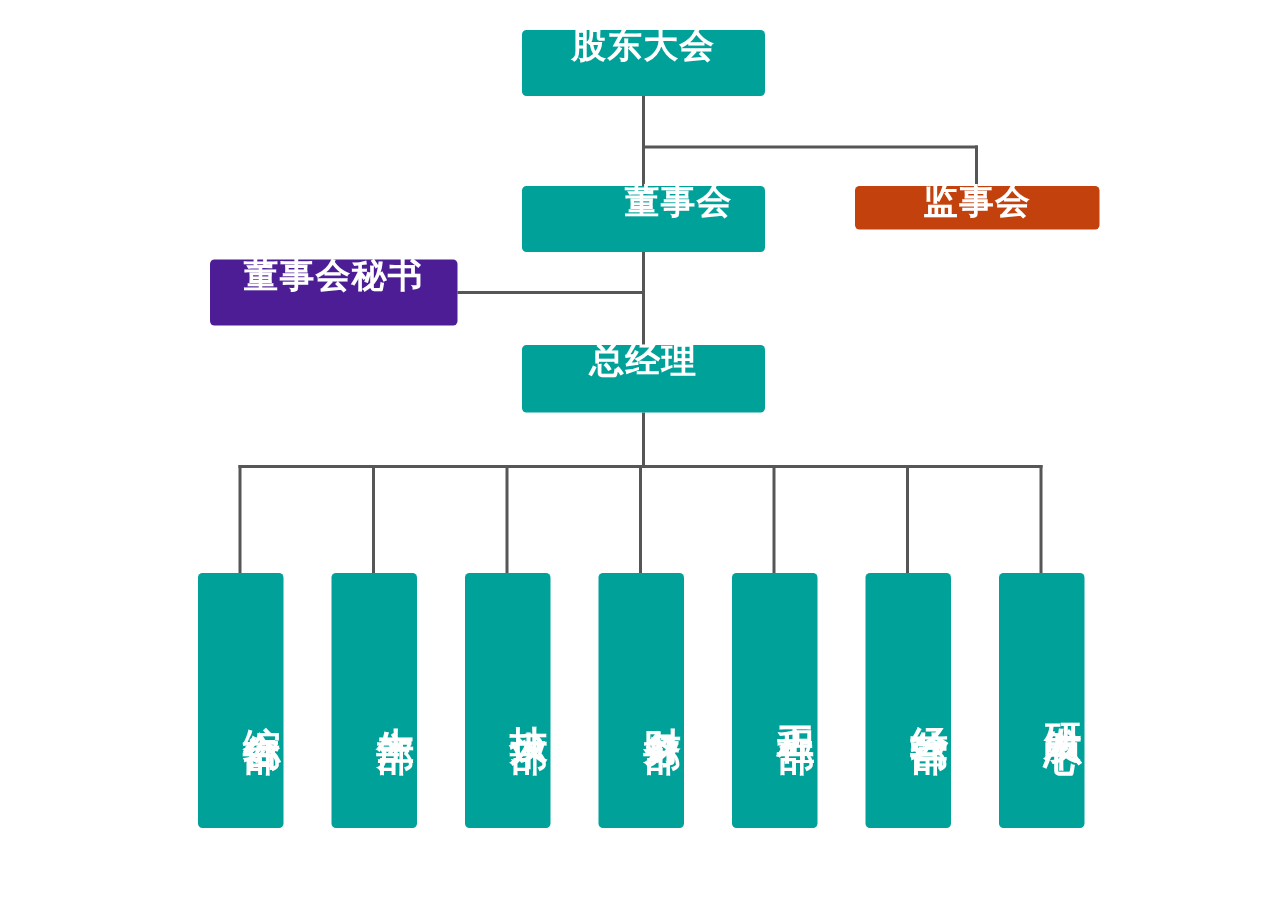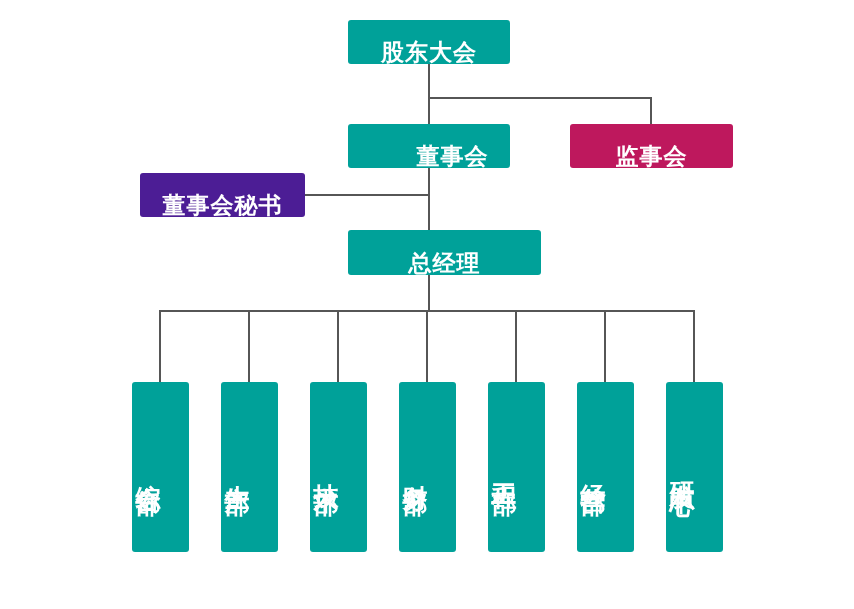--- a/index.html
+++ b/index.html
@@ -16,21 +16,21 @@
     height: 609px;
     background: #ffffff;
     overflow: hidden;
   }
   .node {
     position: absolute;
     background: #00a199;
     border-radius: 3px;
     box-sizing: border-box;
     display: flex;
-    align-items: flex-end;
+    align-items: flex-start;
     justify-content: center;
     color: #ffffff;
     font-weight: bold;
     letter-spacing: 1px;
     z-index: 3;
   }
   .node-h {
     font-size: 23px;
     line-height: 1;
   }
@@ -67,27 +67,27 @@
     <div class="conn conn-v" style="left: 426px; top: 310px; background: rgb(86, 86, 86); height: 72px;"></div>
     <div class="conn conn-v" style="left: 515px; top: 310px; background: rgb(86, 86, 86); height: 72px;"></div>
     <div class="conn conn-v" style="left: 604px; top: 310px; background: rgb(86, 86, 86); height: 72px;"></div>
     <div class="conn conn-v" style="left: 693px; top: 310px; background: rgb(86, 86, 86); height: 72px;"></div>
     <div class="node node-h" style="left: 348px; top: 20px; width: 162px; height: 44px; background: rgb(0, 161, 153); color: rgb(255, 255, 255);">
       <span>股东大会</span>
     </div>
     <div class="node node-h" style="left: 348px; top: 124px; width: 162px; height: 44px; background: rgb(0, 161, 153); color: rgb(255, 255, 255); padding-left: 47px;">
       <span>董事会</span>
     </div>
-    <div class="node node-h" style="left: 570px; top: 124px; width: 163px; height: 44px; background: #be185d; color: rgb(255, 255, 255);">
+    <div class="node node-h" style="left: 570px; top: 124px; width: 163px; height: 29px; background: #c2410c; color: rgb(255, 255, 255);">
       <span>监事会</span>
     </div>
     <div class="node node-h" style="left: 140px; top: 173px; width: 165px; height: 44px; background: #4c1d95; color: rgb(255, 255, 255);">
       <span>董事会秘书</span>
     </div>
-    <div class="node node-h" style="left: 348px; top: 230px; width: 193px; height: 45px; background: rgb(0, 161, 153); color: rgb(255, 255, 255);">
+    <div class="node node-h" style="left: 348px; top: 230px; width: 162px; height: 45px; background: rgb(0, 161, 153); color: rgb(255, 255, 255);">
       <span>总经理</span>
     </div>
     <div class="node node-v" style="left: 132px; top: 382px; width: 57px; height: 170px; background: rgb(0, 161, 153); color: rgb(255, 255, 255);">
       <span>综合部</span>
     </div>
     <div class="node node-v" style="left: 221px; top: 382px; width: 57px; height: 170px; background: rgb(0, 161, 153); color: rgb(255, 255, 255);">
       <span>生产部</span>
     </div>
     <div class="node node-v" style="left: 310px; top: 382px; width: 57px; height: 170px; background: rgb(0, 161, 153); color: rgb(255, 255, 255);">
       <span>技术部</span>

